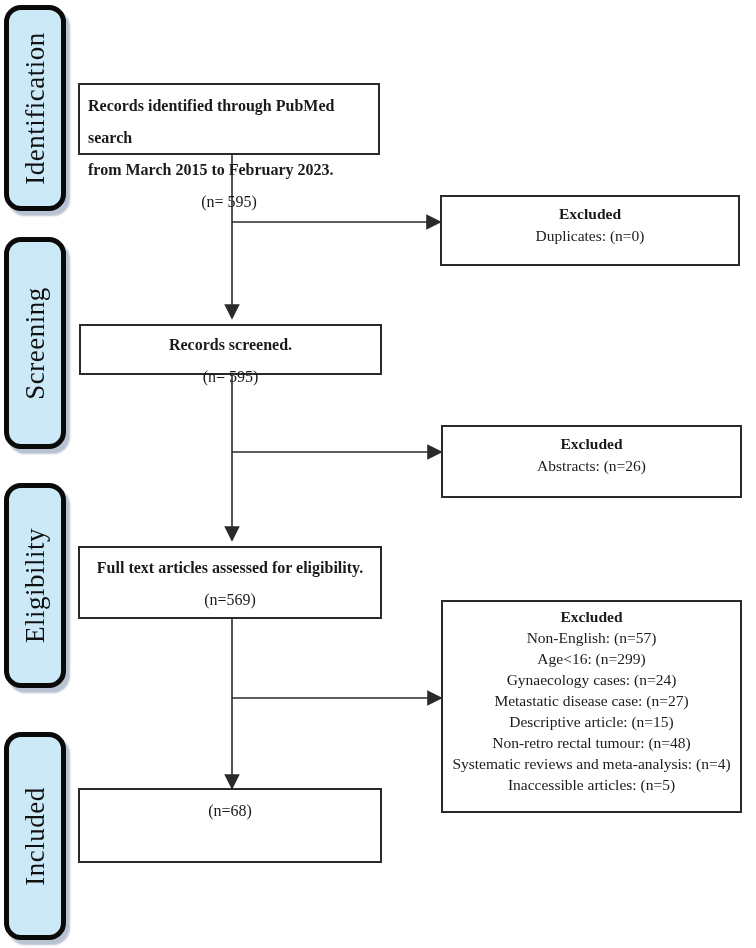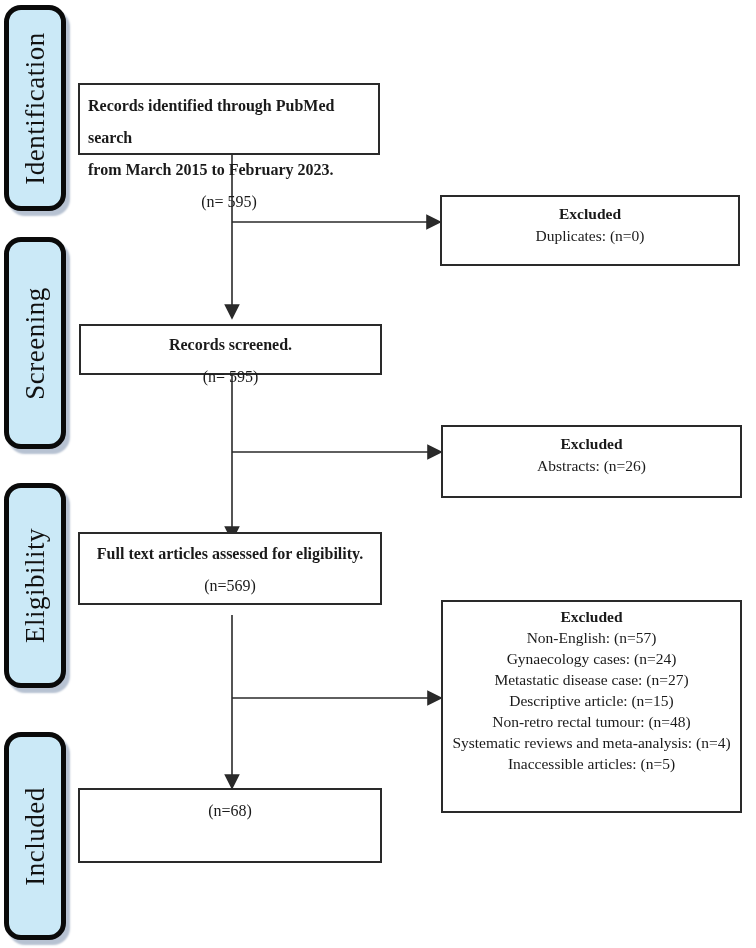--- a/index.html
+++ b/index.html
@@ -57,21 +57,21 @@
     border: 2px solid #2a2a2a;
     font-size: 16px;
     line-height: 32px;
     color: #1a1a1a;
     text-align: center;
   }
   .fbox .bold { font-weight: bold; }
   .box-1 { left: 78px; top: 83px;  width: 302px; height: 72px; padding: 5px 8px 0 8px; text-align: left; }
   .box-1 .count { text-align: center; }
   .box-2 { left: 79px; top: 318px; width: 303px; height: 51px; padding-top: 3px; margin-top: 6px; }
-  .box-3 { left: 78px; top: 532px; width: 304px; height: 73px; padding-top: 4px; }
+  .box-3 { left: 78px; top: 546px; width: 304px; height: 73px; padding-top: 4px; }
   .box-4 { left: 78px; top: 788px; width: 304px; height: 75px; padding-top: 5px; }
 
   
   .xbox {
     position: absolute;
     box-sizing: border-box;
     background: #ffffff;
     border: 2px solid #2a2a2a;
     font-size: 15.5px;
     line-height: 21px;
@@ -151,20 +151,21 @@
   </div>
 
   <div class="xbox xbox-2">
     <div class="xheader">Excluded</div>
     <div class="xitem">Abstracts: (n=26)</div>
   </div>
 
   <div class="xbox xbox-3">
     <div class="xheader">Excluded</div>
     <div class="xitem">Non-English: (n=57)</div>
+    <div class="xitem">Age&lt;16: (n=299)</div>
     <div class="xitem">Gynaecology cases: (n=24)</div>
     <div class="xitem">Metastatic disease case: (n=27)</div>
     <div class="xitem">Descriptive article: (n=15)</div>
     <div class="xitem">Non-retro rectal tumour: (n=48)</div>
     <div class="xitem">Systematic reviews and meta-analysis: (n=4)</div>
     <div class="xitem">Inaccessible articles: (n=5)</div>
   </div>
 
 </div>
 

